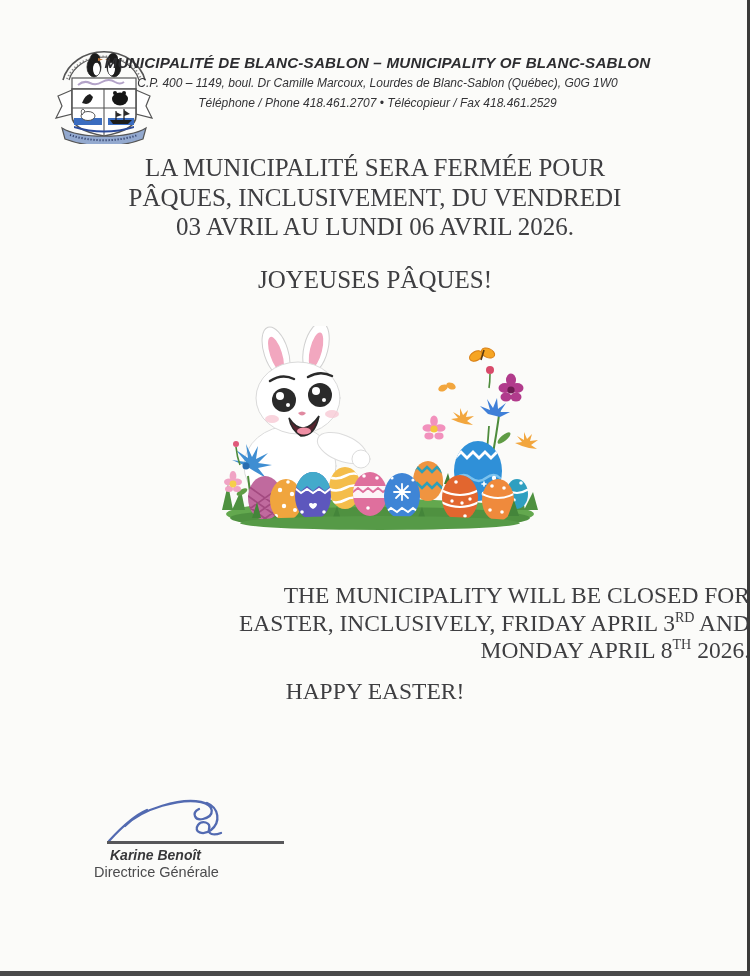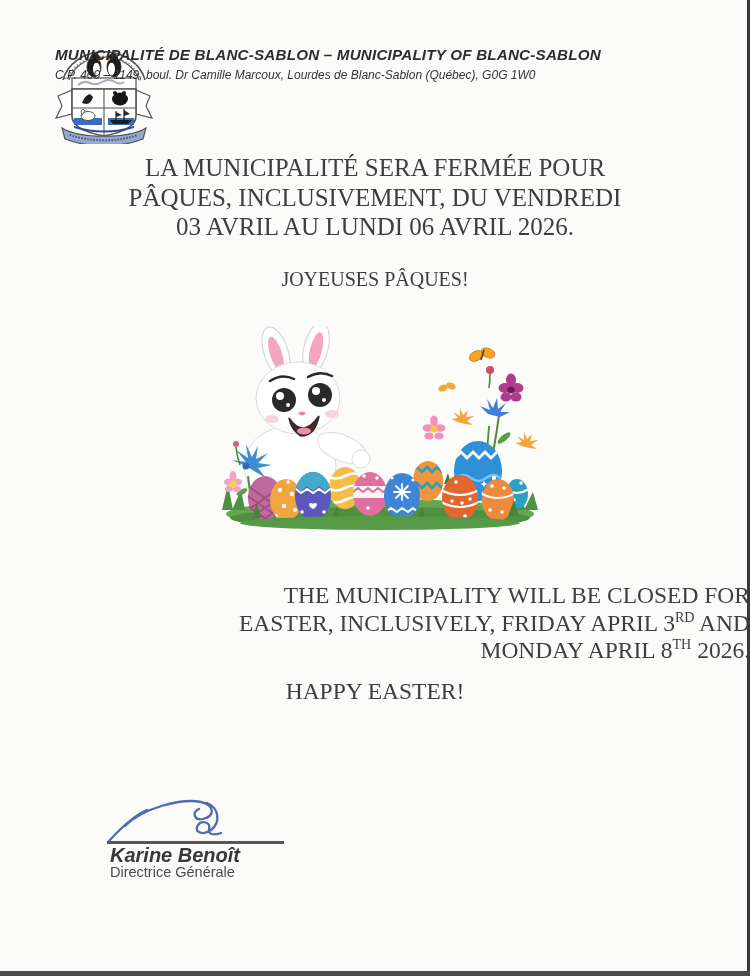--- a/index.html
+++ b/index.html
@@ -11,53 +11,53 @@
     overflow:hidden;
     font-family:"Liberation Sans",sans-serif;
   }
   
   .edge-right{position:absolute;top:0;right:0;width:3px;height:100%;background:#3a3a3a;}
   .edge-bottom{position:absolute;left:0;bottom:0;width:100%;height:5px;background:#4a4a4a;}
 
   
   .crest{position:absolute;left:50px;top:40px;}
   .header-text{
-    position:absolute;left:55px;top:44px;width:645px;
-    text-align:left;color:#2d2d30;
+    position:absolute;left:55px;top:52px;width:645px;
+    text-align:center;color:#2d2d30;
   }
   .org-title{
     font-size:15.2px;font-weight:bold;font-style:italic;
     line-height:22px;letter-spacing:.2px;
   }
   .org-address,.org-contact{
     font-size:12px;font-style:italic;line-height:19.5px;color:#333336;
   }
 
   
   .serifblock{
     position:absolute;left:0;width:750px;text-align:center;
     font-family:"Liberation Serif",serif;color:#3e3e41;
   }
   .notice-fr{top:153px;font-size:25px;line-height:29.5px;}
-  .greeting-fr{top:265px;font-size:20px;line-height:29px;}
+  .greeting-fr{top:265px;font-size:25px;line-height:29px;}
   .notice-en{top:582px;font-size:23.5px;line-height:27.5px;text-align:right;}
   .greeting-en{top:678px;font-size:23.5px;line-height:27px;}
   sup.ord{font-size:.6em;vertical-align:super;line-height:0;}
 
   .illustration{position:absolute;left:212px;top:326px;}
 
   
   .sig-scrawl{position:absolute;left:103px;top:794px;}
   .sig-line{position:absolute;left:107px;top:841px;width:177px;height:3px;background:#57575a;}
   .sig-name{
     position:absolute;left:110px;top:847px;
-    font-size:20px;font-weight:bold;font-style:italic;color:#38383a;line-height:17px;
+    font-size:14px;font-weight:bold;font-style:italic;color:#38383a;line-height:17px;
   }
   .sig-role{
-    position:absolute;left:110px;top:864px;
+    position:absolute;left:94px;top:864px;
     font-size:14.5px;color:#4b4b4d;line-height:17px;
   }
 </style>
 </head>
 <body>
 
 <div class="page">
 
   <svg class="crest" width="108" height="104" viewBox="0 0 108 104">
 
@@ -105,20 +105,21 @@
     <path d="M23,85 L85,85 L85,76 Q85,89 54,95 Q23,89 23,76 Z" fill="none"></path>
     <path d="M24,86 Q54,95 84,86 L84,88 Q54,97 24,88 Z" fill="#2b4a9b"></path>
 
     <path d="M12,88 C30,99 78,99 96,88 L93,99 C70,108 38,108 15,99 Z" fill="#93a9cf" stroke="#555" stroke-width="1.2"></path>
     <path d="M20,95 C40,102 68,102 88,95" fill="none" stroke="#31406b" stroke-width="2" stroke-dasharray="1.2,1.8"></path>
   </svg>
 
   <div class="header-text">
     <div class="org-title">MUNICIPALITÉ DE BLANC-SABLON – MUNICIPALITY OF BLANC-SABLON</div>
     <div class="org-address">C.P. 400 – 1149, boul. Dr Camille Marcoux, Lourdes de Blanc-Sablon (Québec), G0G 1W0</div>
+    <div class="org-contact">Téléphone / Phone 418.461.2707 • Télécopieur / Fax 418.461.2529</div>
   </div>
 
   <div class="serifblock notice-fr">
     <div>LA MUNICIPALITÉ SERA FERMÉE POUR</div>
     <div>PÂQUES, INCLUSIVEMENT, DU VENDREDI</div>
     <div>03 AVRIL AU LUNDI 06 AVRIL 2026.</div>
   </div>
   <div class="serifblock greeting-fr">JOYEUSES PÂQUES!</div>
 
   <svg class="illustration" width="336" height="206" viewBox="0 0 336 206">

